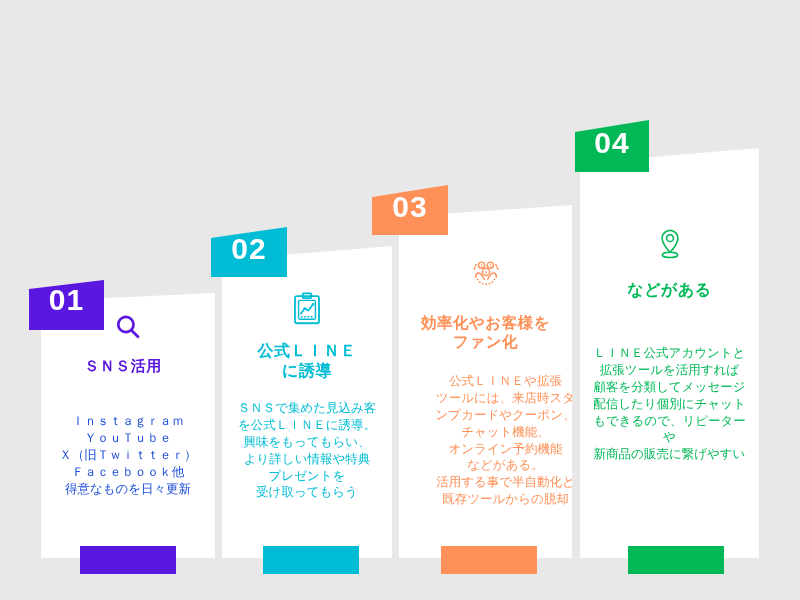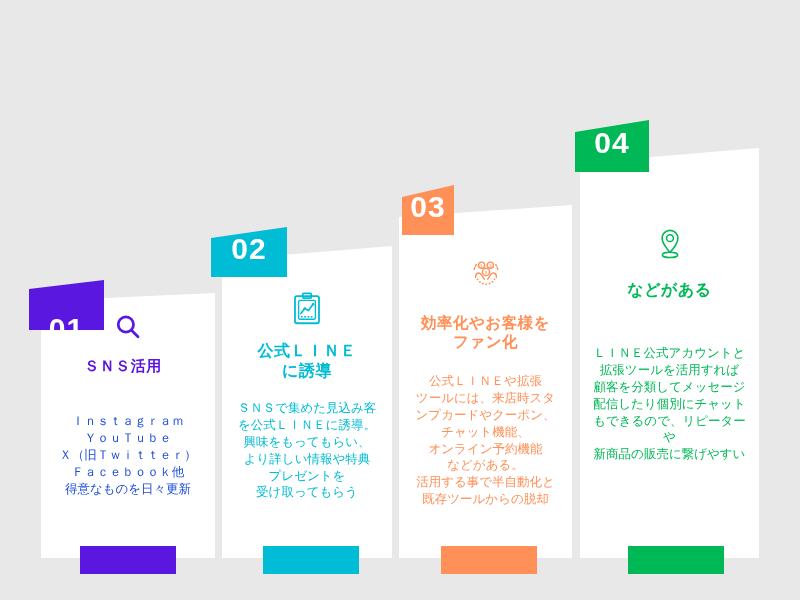--- a/index.html
+++ b/index.html
@@ -87,21 +87,21 @@
         </svg>
       </div>
       <div class="card-body card-title" style="left: 41px; width: 164px; top: 357px; color: rgb(90, 23, 224); font-size: 15px;">ＳＮＳ活用</div>
       <div class="card-body card-text" style="left: 41px; width: 174px; top: 413px; color: #1d4ed8; font-size: 12.5px;">Ｉｎｓｔａｇｒａｍ
 ＹｏｕＴｕｂｅ
 Ｘ（旧Ｔｗｉｔｔｅｒ）
 Ｆａｃｅｂｏｏｋ他
 得意なものを日々更新</div>
       <div class="bottom-bar" style="left: 80px; width: 96px; top: 546px; background: rgb(90, 23, 224);"></div>
       <div class="badge" style="left: 29px; top: 280px; width: 75px; height: 50px; background: rgb(90, 23, 224); clip-path: polygon(0% 18%, 100% 0%, 100% 100%, 0% 100%);">
-        <span class="num" style="top: 3px; margin-top: 29px;">01</span>
+        <span class="num" style="top: 3px;">01</span>
       </div>
       <div class="card" style="left: 222px; top: 246px; width: 170px; height: 312px; background: rgb(255, 255, 255); clip-path: polygon(0% 4.487%, 100% 0%, 100% 100%, 0% 100%);"></div>
       <div class="icon" style="position: absolute; left: 222px; width: 170px; top: 292px;">
         <svg width="30" height="34" viewBox="0 0 26 30" fill="none" stroke="#00bcd4" stroke-width="1.6">
           <rect x="2.4" y="3.6" width="21.2" height="24" rx="1.8"></rect>
           <rect x="9.2" y="1.2" width="7.6" height="4.2" rx="1"></rect>
           <rect x="5.6" y="7.4" width="14.8" height="16.6" rx="1" stroke-width="1.2"></rect>
           <polyline points="7.6,19 11,14.6 14.2,16.4 18.4,10.8" stroke-width="1.5" stroke-linecap="round" stroke-linejoin="round"></polyline>
           <circle cx="11" cy="14.6" r="1.1" fill="#00bcd4" stroke="none"></circle>
           <circle cx="18.4" cy="10.8" r="1.1" fill="#00bcd4" stroke="none"></circle>
@@ -130,30 +130,30 @@
           <circle cx="16" cy="15" r="3.6"></circle>
           <text x="16" y="16.8" font-size="4.2" fill="#ff9057" stroke="none" text-anchor="middle">$</text>
           <path d="M5.6 20.4c0-2.6 1.4-4.4 3.1-4.4 1.6 0 2.6 1.4 3.3 2.6l2.3 3.6" stroke-linecap="round"></path>
           <path d="M26.4 20.4c0-2.6-1.4-4.4-3.1-4.4-1.6 0-2.6 1.4-3.3 2.6l-2.3 3.6" stroke-linecap="round"></path>
           <path d="M7.2 21.6c1.6 3.4 5 5.6 8.8 5.6s7.2-2.2 8.8-5.6" stroke-dasharray="1.8 1.6"></path>
           <path d="M4.2 12.4a13 13 0 0 1 2.4-5.2M27.8 12.4a13 13 0 0 0-2.4-5.2" stroke-dasharray="1.8 1.6" stroke-linecap="round"></path>
         </svg>
       </div>
       <div class="card-body card-title" style="left: 399px; width: 173px; top: 313px; color: rgb(255, 144, 87); font-size: 15.5px;">効率化やお客様を
 ファン化</div>
-      <div class="card-body card-text" style="left: 399px; width: 173px; top: 373px; color: rgb(255, 144, 87); font-size: 12.5px;">公式ＬＩＮＥや拡張
+      <div class="card-body card-text" style="left: 419px; width: 173px; top: 373px; color: rgb(255, 144, 87); font-size: 12.5px;">公式ＬＩＮＥや拡張
 ツールには、来店時スタ
 ンプカードやクーポン、
 チャット機能、
 オンライン予約機能
 などがある。
 活用する事で半自動化と
 既存ツールからの脱却</div>
       <div class="bottom-bar" style="left: 441px; width: 96px; top: 546px; background: rgb(255, 144, 87);"></div>
-      <div class="badge" style="left: 402px; top: 185px; width: 52px; height: 50px; background: rgb(255, 144, 87); clip-path: polygon(0% 24%, 100% 0%, 100% 100%, 0% 100%);">
+      <div class="badge" style="left: 372px; top: 185px; width: 76px; height: 50px; background: rgb(255, 144, 87); clip-path: polygon(0% 24%, 100% 0%, 100% 100%, 0% 100%);">
         <span class="num" style="top: 5px;">03</span>
       </div>
       <div class="card" style="left: 580px; top: 148px; width: 179px; height: 410px; background: rgb(255, 255, 255); clip-path: polygon(0% 3.659%, 100% 0%, 100% 100%, 0% 100%);"></div>
       <div class="icon" style="position: absolute; left: 580px; width: 179px; top: 228px;">
         <svg width="28" height="32" viewBox="0 0 24 30" fill="none" stroke="#00b956" stroke-width="1.5">
           <path d="M12 2.2c-4.1 0-7.4 3.3-7.4 7.4 0 5.3 7.4 13.2 7.4 13.2s7.4-7.9 7.4-13.2c0-4.1-3.3-7.4-7.4-7.4z"></path>
           <circle cx="12" cy="9.5" r="3.2"></circle>
           <ellipse cx="12" cy="25.2" rx="7.2" ry="2.5"></ellipse>
         </svg>
       </div>

